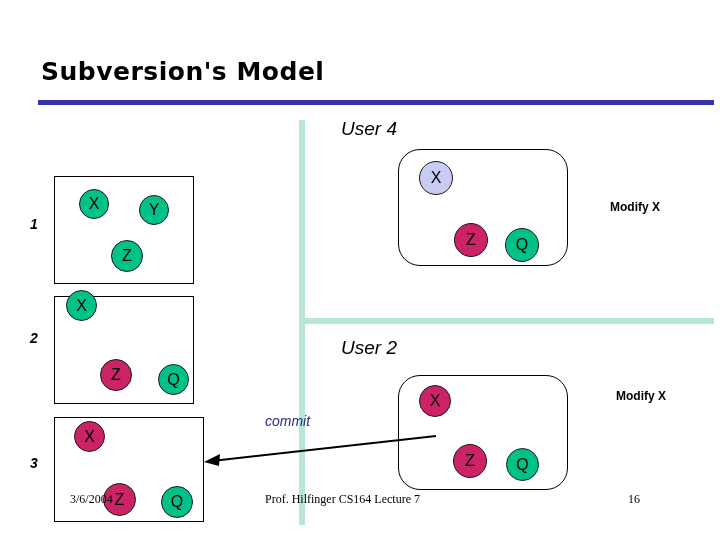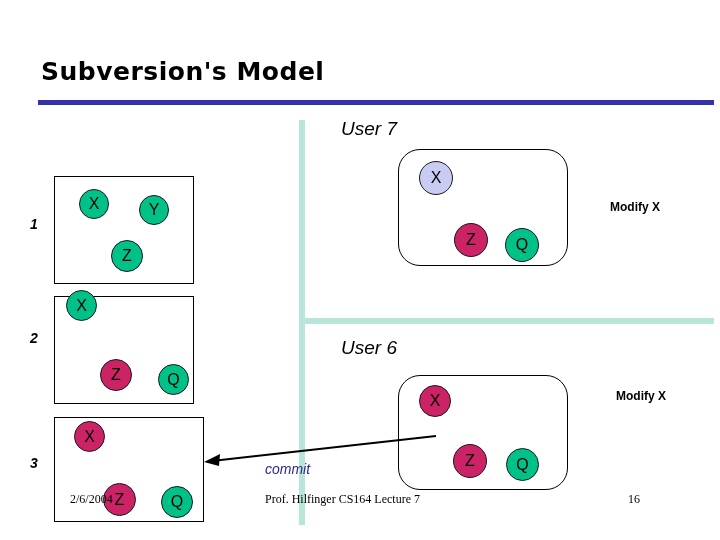--- a/index.html
+++ b/index.html
@@ -142,23 +142,23 @@
 
 <div id="slide">
 
   <div id="slide-title">Subversion's Model</div>
   <div id="title-rule"></div>
 
   <div class="teal-v" style="left:299px; top:120px; width:6px; height:405px;"></div>
   <div class="teal-h" style="left:299px; top:318px; width:415px; height:6px;"></div>
 
 
-  <div class="sect-label" style="left:341px; top:118px;">User 7</div>
-
-  <div class="sect-label" style="left:341px; top:337px;">User 6</div>
+  <div class="sect-label" style="left:341px; top:118px;">User 4</div>
+
+  <div class="sect-label" style="left:341px; top:337px;">User 2</div>
 
   <div class="step-num" style="left:30px; top:216px;">1</div>
   <div class="step-num" style="left:30px; top:330px;">2</div>
   <div class="step-num" style="left:30px; top:455px;">3</div>
 
   <div class="repo-box" style="left:54px; top:176px; width:140px; height:108px;">
     <div class="node green" style="left:24px; top:12px; width:30px; height:30px;">
       <span>X</span>
     </div>
     <div class="node green" style="left:84px; top:18px; width:30px; height:30px;">
@@ -214,24 +214,24 @@
     </div>
     <div class="node green" style="left:107px; top:72px; width:33px; height:33px;">
       <span>Q</span>
     </div>
   </div>
 
   <div class="annot-bold" style="left:610px; top:200px;">Modify X</div>
 
   <div class="annot-bold" style="left:616px; top:389px;">Modify X</div>
 
-  <div class="annot-commit" style="left:265px; top:413px;margin-top:48px;">commit</div>
+  <div class="annot-commit" style="left:265px; top:413px;">commit</div>
 
   <svg id="commit-arrow" viewBox="0 0 240 65">
     <line x1="236" y1="26" x2="12" y2="51" stroke="#000000" stroke-width="2"></line>
     <polygon points="4,52 20,44 19,56" fill="#000000"></polygon>
   </svg>
 
-  <div class="footer-text" style="left:70px; top:492px;">2/6/2004</div>
+  <div class="footer-text" style="left:70px; top:492px;">3/6/2004</div>
   <div class="footer-text" style="left:265px; top:492px;">Prof. Hilfinger CS164 Lecture 7</div>
   <div class="footer-text" style="left:628px; top:492px;">16</div>
 
 </div>
 
 </body></html>

